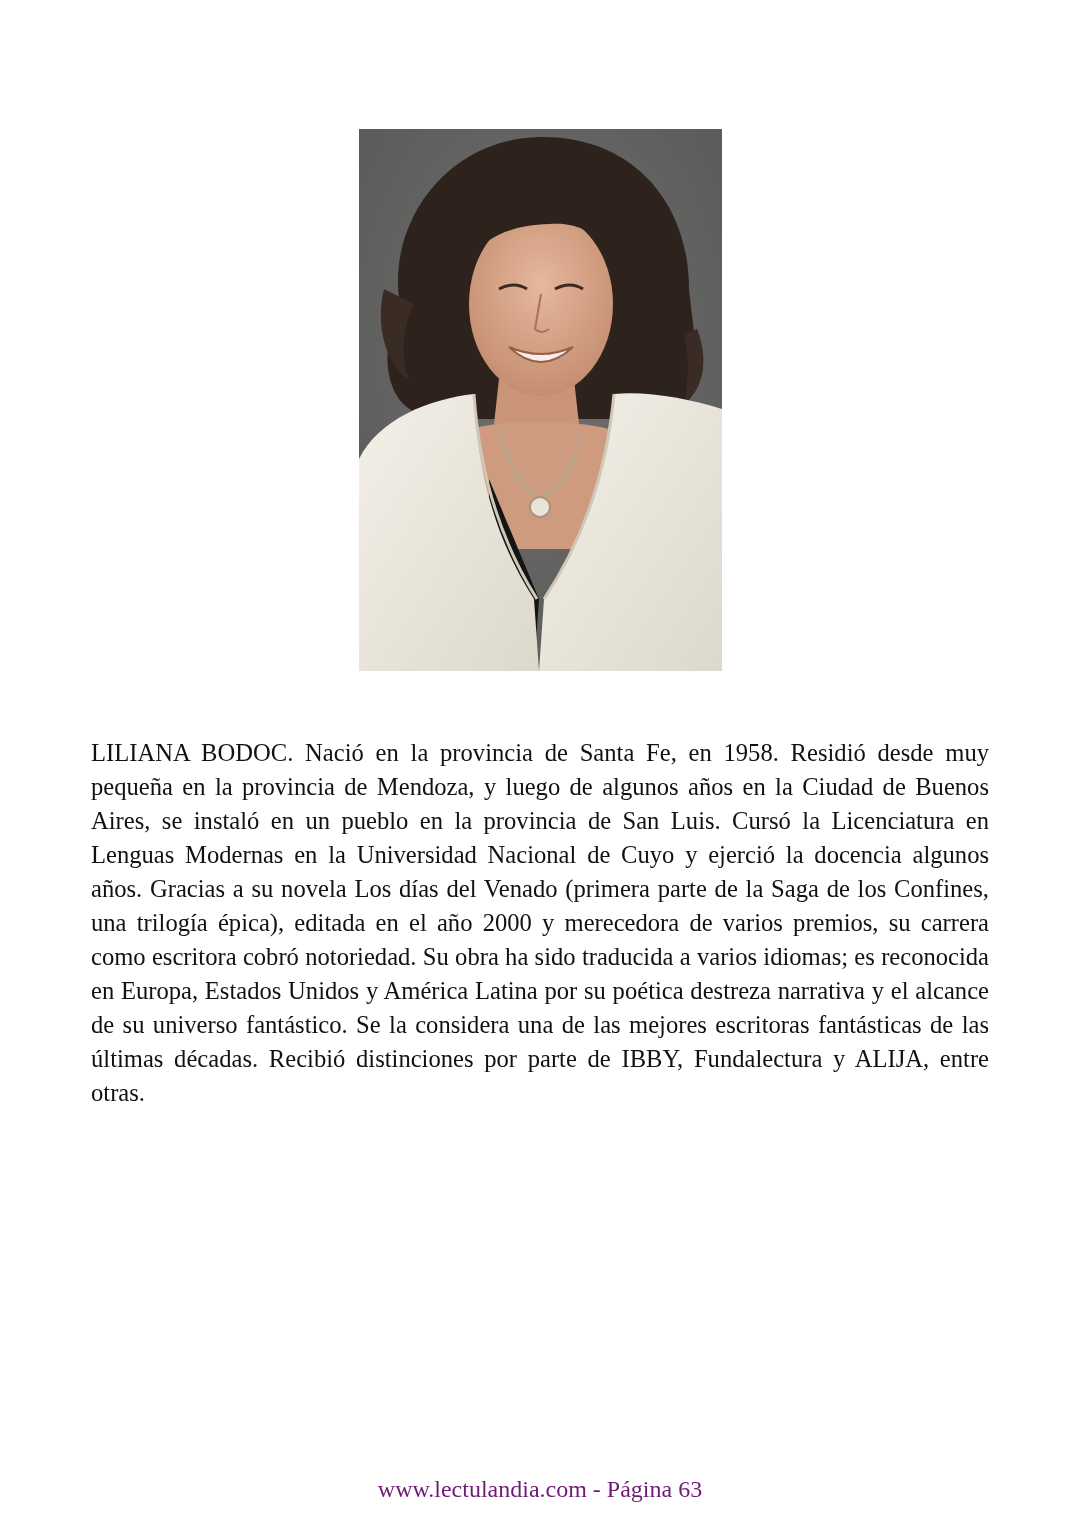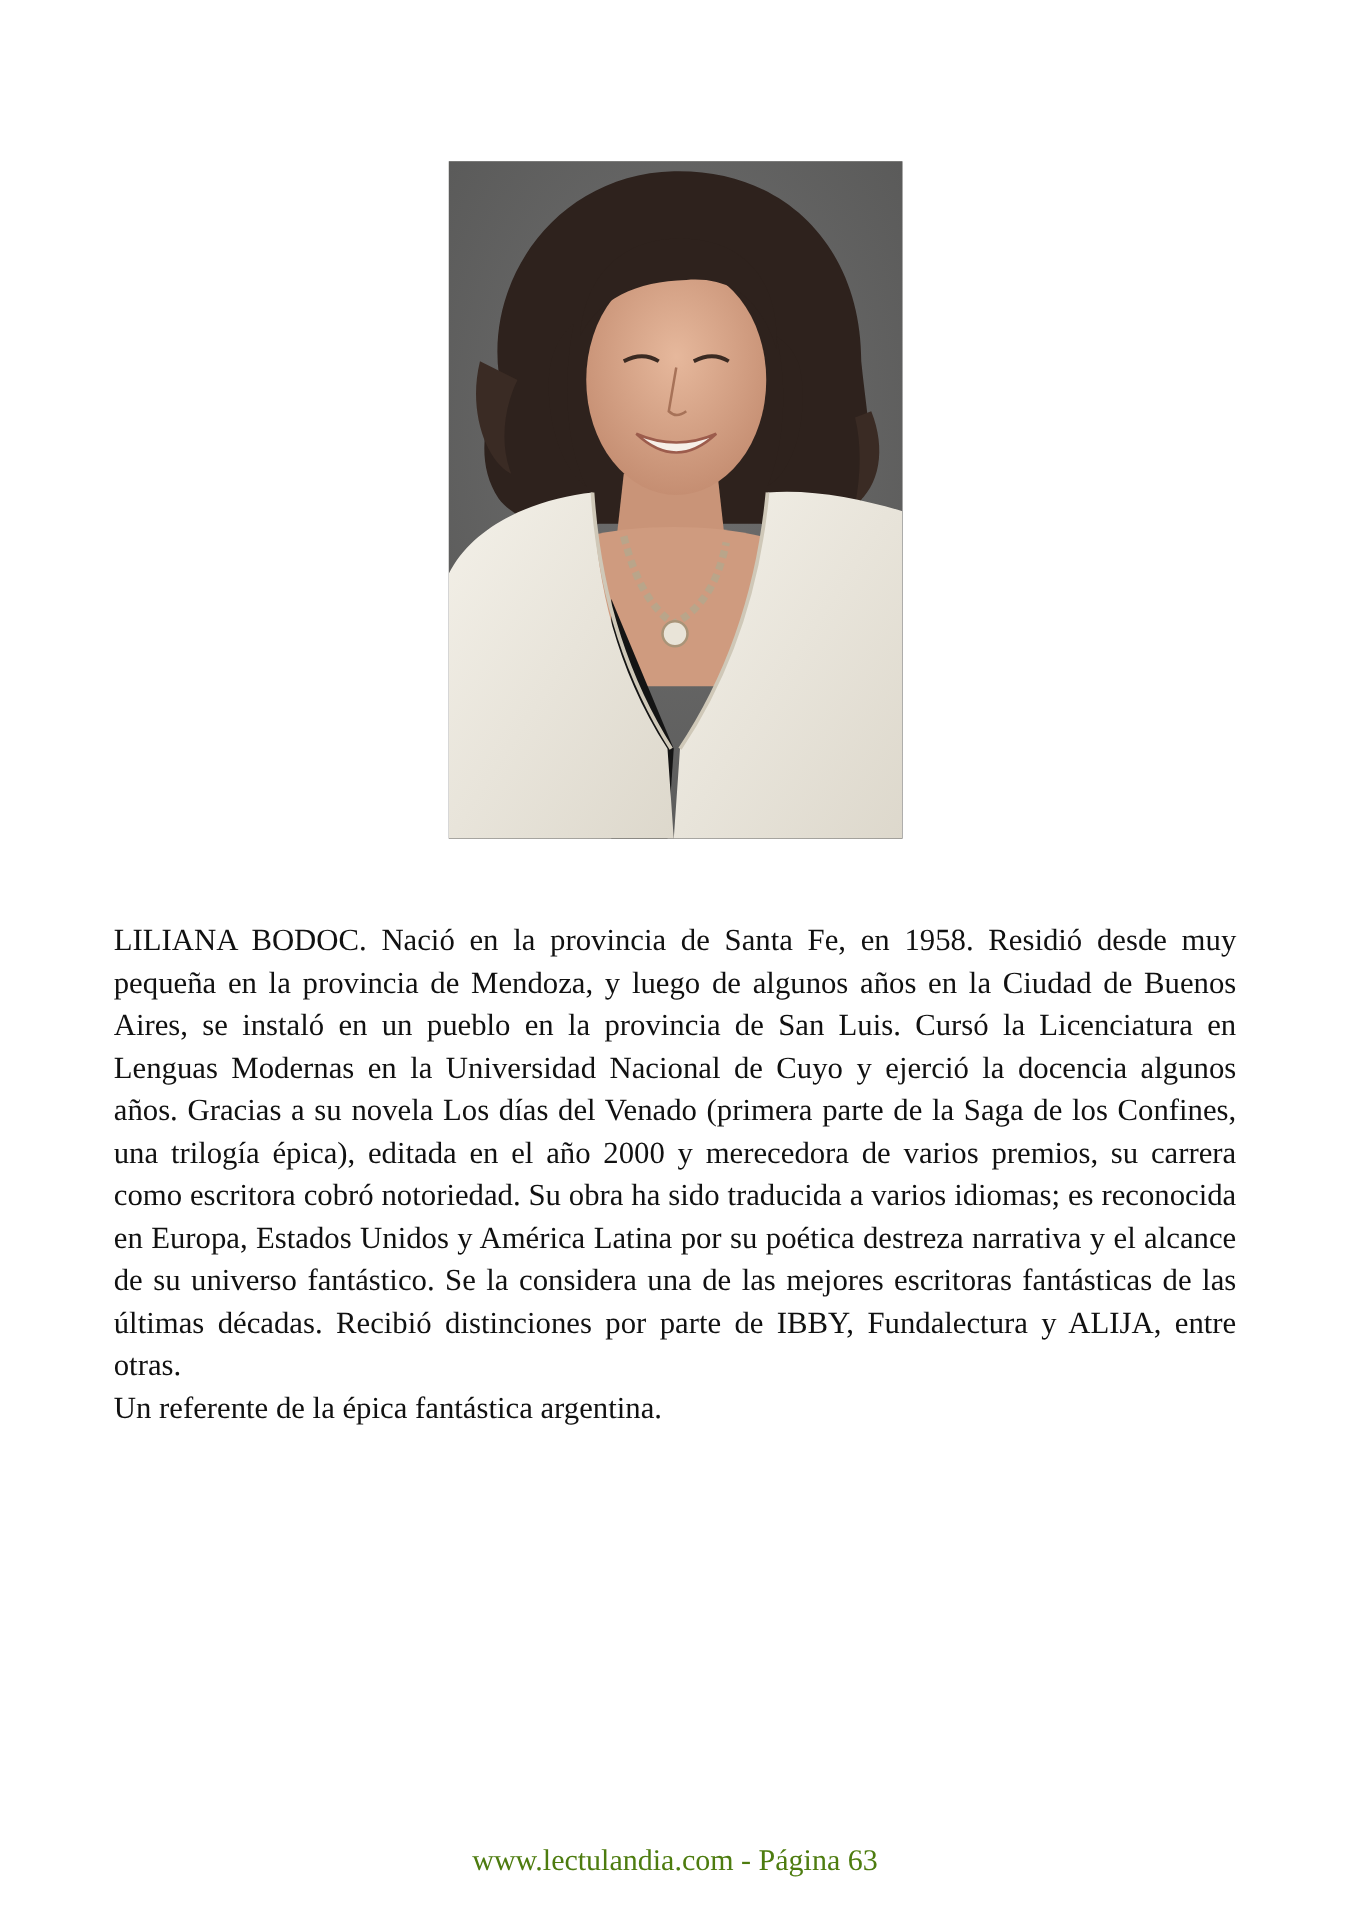--- a/index.html
+++ b/index.html
@@ -37,21 +37,21 @@
     }
     .bio p { margin: 0; }
     .footer {
       position: absolute;
       left: 0;
       top: 1474px;
       width: 1080px;
       text-align: center;
       font-size: 24px;
       line-height: 30px;
-      color: #4d7c0f;
+      color: #701a75;
     }
   </style>
 </head>
 <body>
 
 <div class="photo">
   <svg width="363" height="542" viewBox="0 0 363 542" xmlns="http://www.w3.org/2000/svg">
     <defs>
       <radialGradient id="bg" cx="50%" cy="40%" r="75%">
         <stop offset="0%" stop-color="#707070"></stop>
@@ -98,16 +98,15 @@
     <path d="M196 160 Q211 152 224 160" stroke="#3a2a22" stroke-width="3" fill="none"></path>
 
     <path d="M182 165 L176 200 Q182 206 190 200" stroke="#a77258" stroke-width="2" fill="none"></path>
 
     <path d="M150 218 Q182 248 214 218 Q182 232 150 218 Z" fill="#f6efe8" stroke="#9c5c4c" stroke-width="2"></path>
   </svg>
 </div>
 
 <div class="bio">
   <p>LILIANA BODOC. Nació en la provincia de Santa Fe, en 1958. Residió desde muy pequeña en la provincia de Mendoza, y luego de algunos años en la Ciudad de Buenos Aires, se instaló en un pueblo en la provincia de San Luis. Cursó la Licenciatura en Lenguas Modernas en la Universidad Nacional de Cuyo y ejerció la docencia algunos años. Gracias a su novela Los días del Venado (primera parte de la Saga de los Confines, una trilogía épica), editada en el año 2000 y merecedora de varios premios, su carrera como escritora cobró notoriedad. Su obra ha sido traducida a varios idiomas; es reconocida en Europa, Estados Unidos y América Latina por su poética destreza narrativa y el alcance de su universo fantástico. Se la considera una de las mejores escritoras fantásticas de las últimas décadas. Recibió distinciones por parte de IBBY, Fundalectura y ALIJA, entre otras.</p>
-  <p>Un referente de la épica fantástica argentina.</p>
 </div>
 
 <div class="footer">www.lectulandia.com - Página 63</div>
 
 </body></html>

